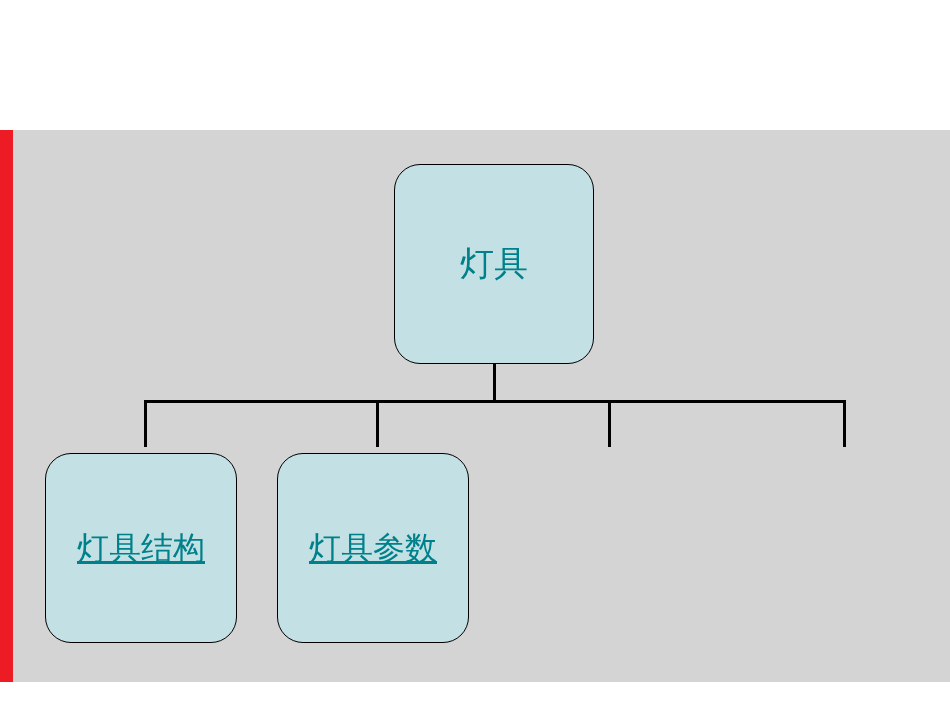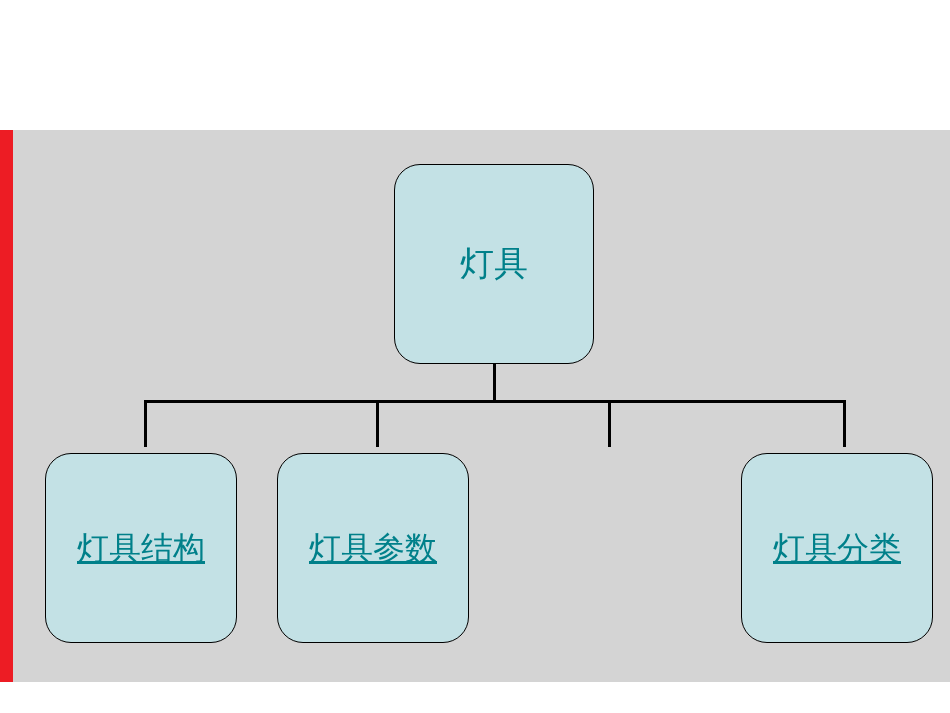--- a/index.html
+++ b/index.html
@@ -128,18 +128,15 @@
 
     <div class="node node-child c0">
       <span>灯具结构</span>
     </div>
 
     <div class="node node-child c1">
       <span>灯具参数</span>
     </div>
 
 
-    <div class="node node-child c3">
-      <span>灯具分类</span>
-    </div>
 
   </div>
 </div>
 
 </body></html>

